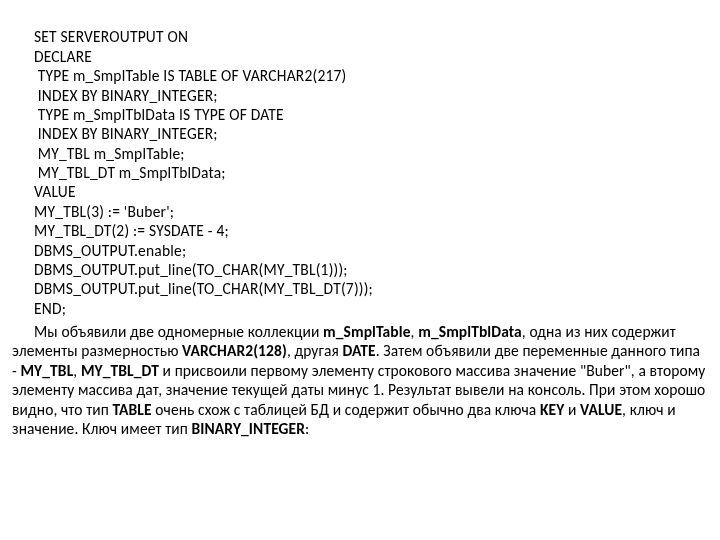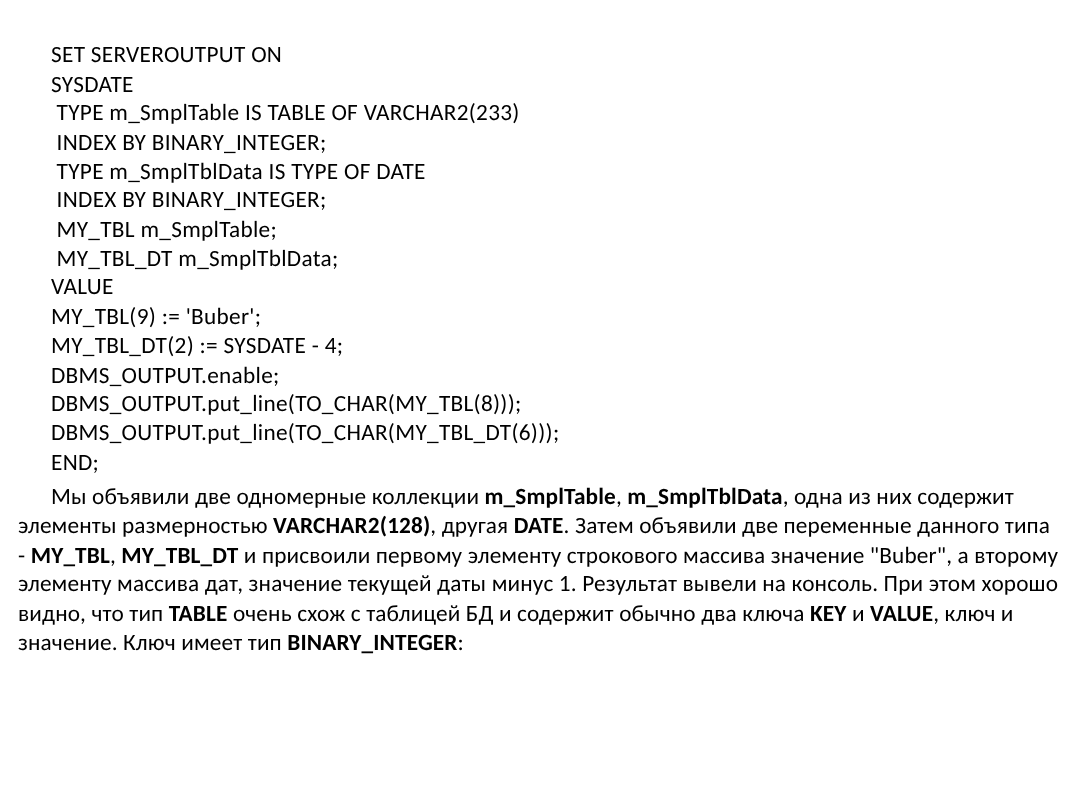--- a/index.html
+++ b/index.html
@@ -29,29 +29,29 @@
     display: inline-block;
     width: 22px;
   }
   .b { font-weight: bold; }
 </style>
 </head>
 <body>
 
 <div class="code-block">
 <span>SET SERVEROUTPUT ON</span>
-<span>SYSDATE</span>
-<span> TYPE m_SmplTable IS TABLE OF VARCHAR2(233)</span>
+<span>DECLARE</span>
+<span> TYPE m_SmplTable IS TABLE OF VARCHAR2(217)</span>
 <span> INDEX BY BINARY_INTEGER;</span>
 <span> TYPE m_SmplTblData IS TYPE OF DATE</span>
 <span> INDEX BY BINARY_INTEGER;</span>
 <span> MY_TBL m_SmplTable;</span>
 <span> MY_TBL_DT m_SmplTblData;</span>
 <span>VALUE</span>
-<span>MY_TBL(9) := 'Buber';</span>
+<span>MY_TBL(3) := 'Buber';</span>
 <span>MY_TBL_DT(2) := SYSDATE - 4;</span>
 <span>DBMS_OUTPUT.enable;</span>
-<span>DBMS_OUTPUT.put_line(TO_CHAR(MY_TBL(8)));</span>
-<span>DBMS_OUTPUT.put_line(TO_CHAR(MY_TBL_DT(6)));</span>
+<span>DBMS_OUTPUT.put_line(TO_CHAR(MY_TBL(1)));</span>
+<span>DBMS_OUTPUT.put_line(TO_CHAR(MY_TBL_DT(7)));</span>
 <span>END;</span>
 </div>
 
 <p class="prose"><span class="indent"></span><span>Мы объявили две одномерные коллекции </span><span class="b">m_SmplTable</span><span>, </span><span class="b">m_SmplTblData</span><span>, одна из них содержит элементы размерностью </span><span class="b">VARCHAR2(128)</span><span>, другая </span><span class="b">DATE</span><span>. Затем объявили две переменные данного типа - </span><span class="b">MY_TBL</span><span>, </span><span class="b">MY_TBL_DT</span><span> и присвоили первому элементу строкового массива значение "Buber", а второму элементу массива дат, значение текущей даты минус 1. Результат вывели на консоль. При этом хорошо видно, что тип </span><span class="b">TABLE</span><span> очень схож с таблицей БД и содержит обычно два ключа </span><span class="b">KEY</span><span> и </span><span class="b">VALUE</span><span>, ключ и значение. Ключ имеет тип </span><span class="b">BINARY_INTEGER</span><span>:</span></p>
 
 </body></html>

